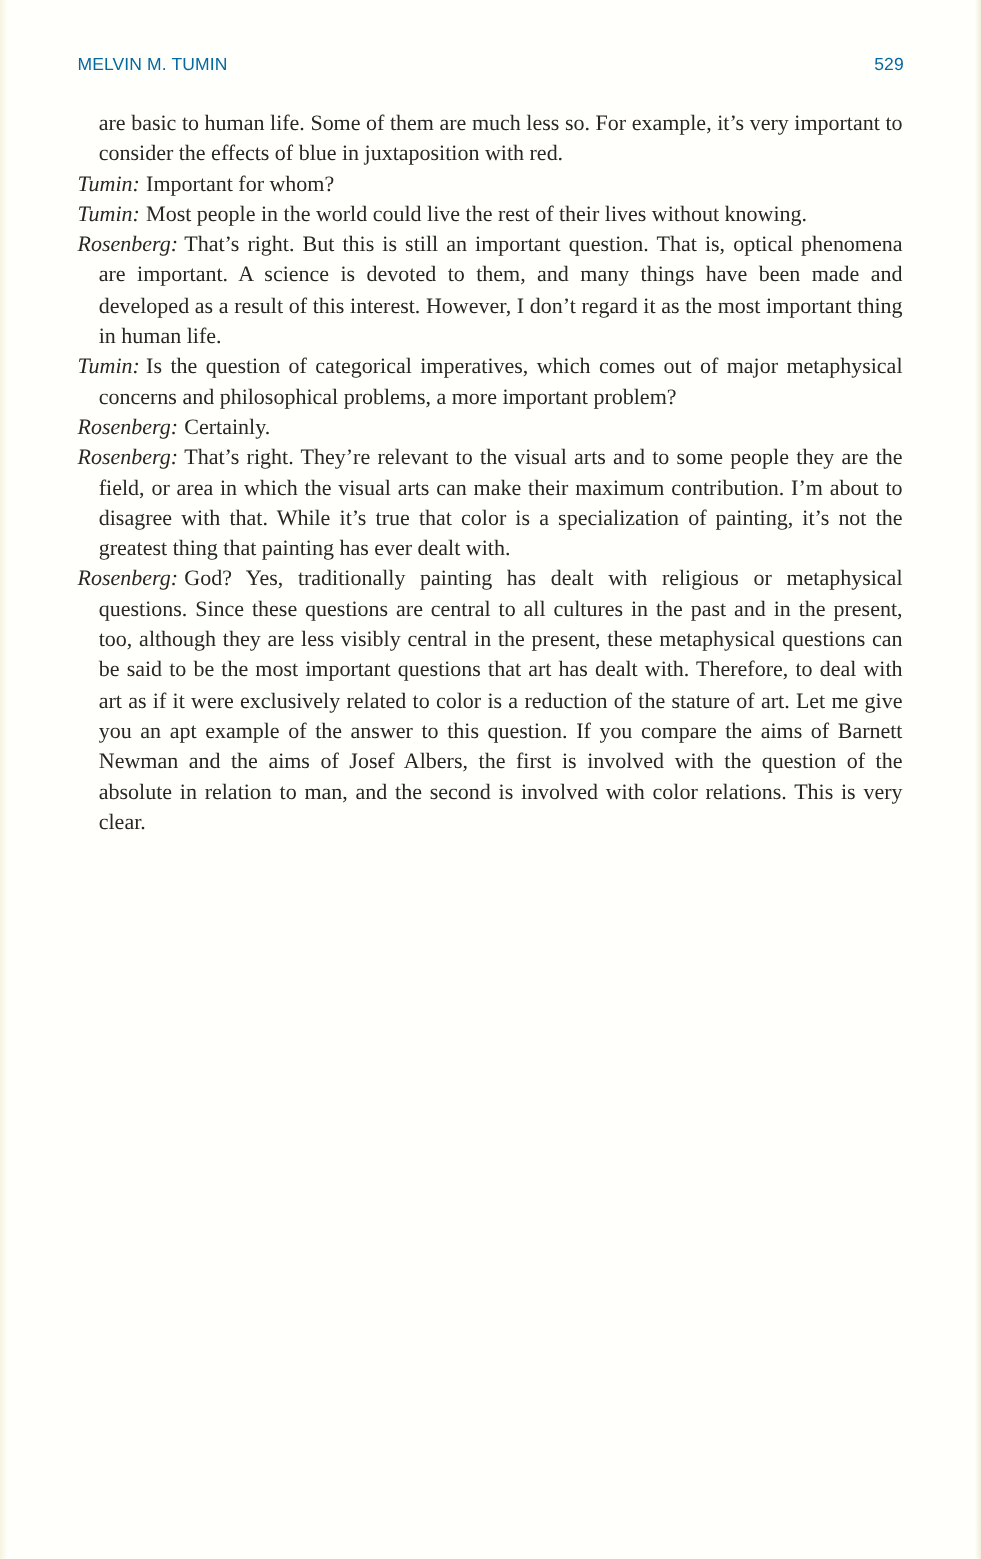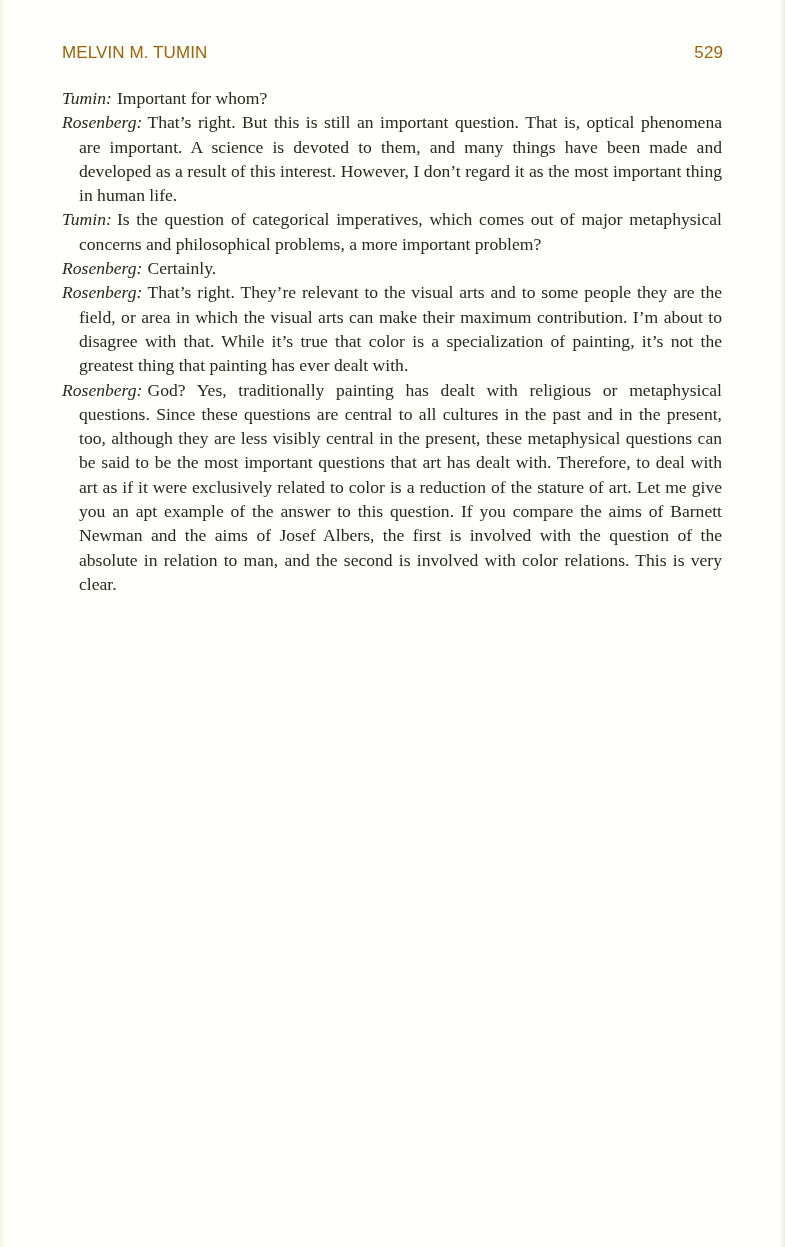--- a/index.html
+++ b/index.html
@@ -15,22 +15,22 @@
     background: linear-gradient(to right, #f6f3df, #fffffb);
   }
   .page-edge-right {
     position: absolute; right: 0; top: 0; bottom: 0; width: 5px;
     background: linear-gradient(to left, #efecd6, #fffffb);
   }
   .running-head {
     position: absolute; top: 43px; left: 62px; right: 62px;
     height: 22px;
     font-family: "Liberation Sans", sans-serif;
-    font-size: 17px;
-    color: #a16207;
+    font-size: 14px;
+    color: #0369a1;
     letter-spacing: 0.1px;
   }
   .running-head .author { position: absolute; left: 0; top: 0; }
   .running-head .folio { position: absolute; right: 0; top: 0; }
   .text-block {
     position: absolute;
     left: 62px;
     top: 86px;
     width: 660px;
     font-family: "Liberation Serif", serif;
@@ -57,20 +57,22 @@
 
 <div class="page-edge-left"></div>
 <div class="page-edge-right"></div>
 
 <header class="running-head">
   <span class="author">MELVIN M. TUMIN</span>
   <span class="folio">529</span>
 </header>
 
 <main class="text-block">
+  <p class="para cont">are basic to human life. Some of them are much less so. For example, it’s very important to consider the effects of blue in juxtaposition with red.</p>
 
   <p class="para"><span class="speaker">Tumin:</span><span>Important for whom?</span></p>
+  <p class="para"><span class="speaker">Tumin:</span><span>Most people in the world could live the rest of their lives without knowing.</span></p>
   <p class="para"><span class="speaker">Rosenberg:</span><span>That’s right. But this is still an important question. That is, optical phenomena are important. A science is devoted to them, and many things have been made and developed as a result of this interest. However, I don’t regard it as the most important thing in human life.</span></p>
   <p class="para"><span class="speaker">Tumin:</span><span>Is the question of categorical imperatives, which comes out of major metaphysical concerns and philosophical problems, a more important problem?</span></p>
   <p class="para"><span class="speaker">Rosenberg:</span><span>Certainly.</span></p>
   <p class="para"><span class="speaker">Rosenberg:</span><span>That’s right. They’re relevant to the visual arts and to some people they are the field, or area in which the visual arts can make their maximum contribution. I’m about to disagree with that. While it’s true that color is a specialization of painting, it’s not the greatest thing that painting has ever dealt with.</span></p>
   <p class="para"><span class="speaker">Rosenberg:</span><span>God? Yes, traditionally painting has dealt with religious or metaphysical questions. Since these questions are central to all cultures in the past and in the present, too, although they are less visibly central in the present, these metaphysical questions can be said to be the most important questions that art has dealt with. Therefore, to deal with art as if it were exclusively related to color is a reduction of the stature of art. Let me give you an apt example of the answer to this question. If you compare the aims of Barnett Newman and the aims of Josef Albers, the first is involved with the question of the absolute in relation to man, and the second is involved with color relations. This is very clear.</span></p>
 </main>
 
 </body></html>

